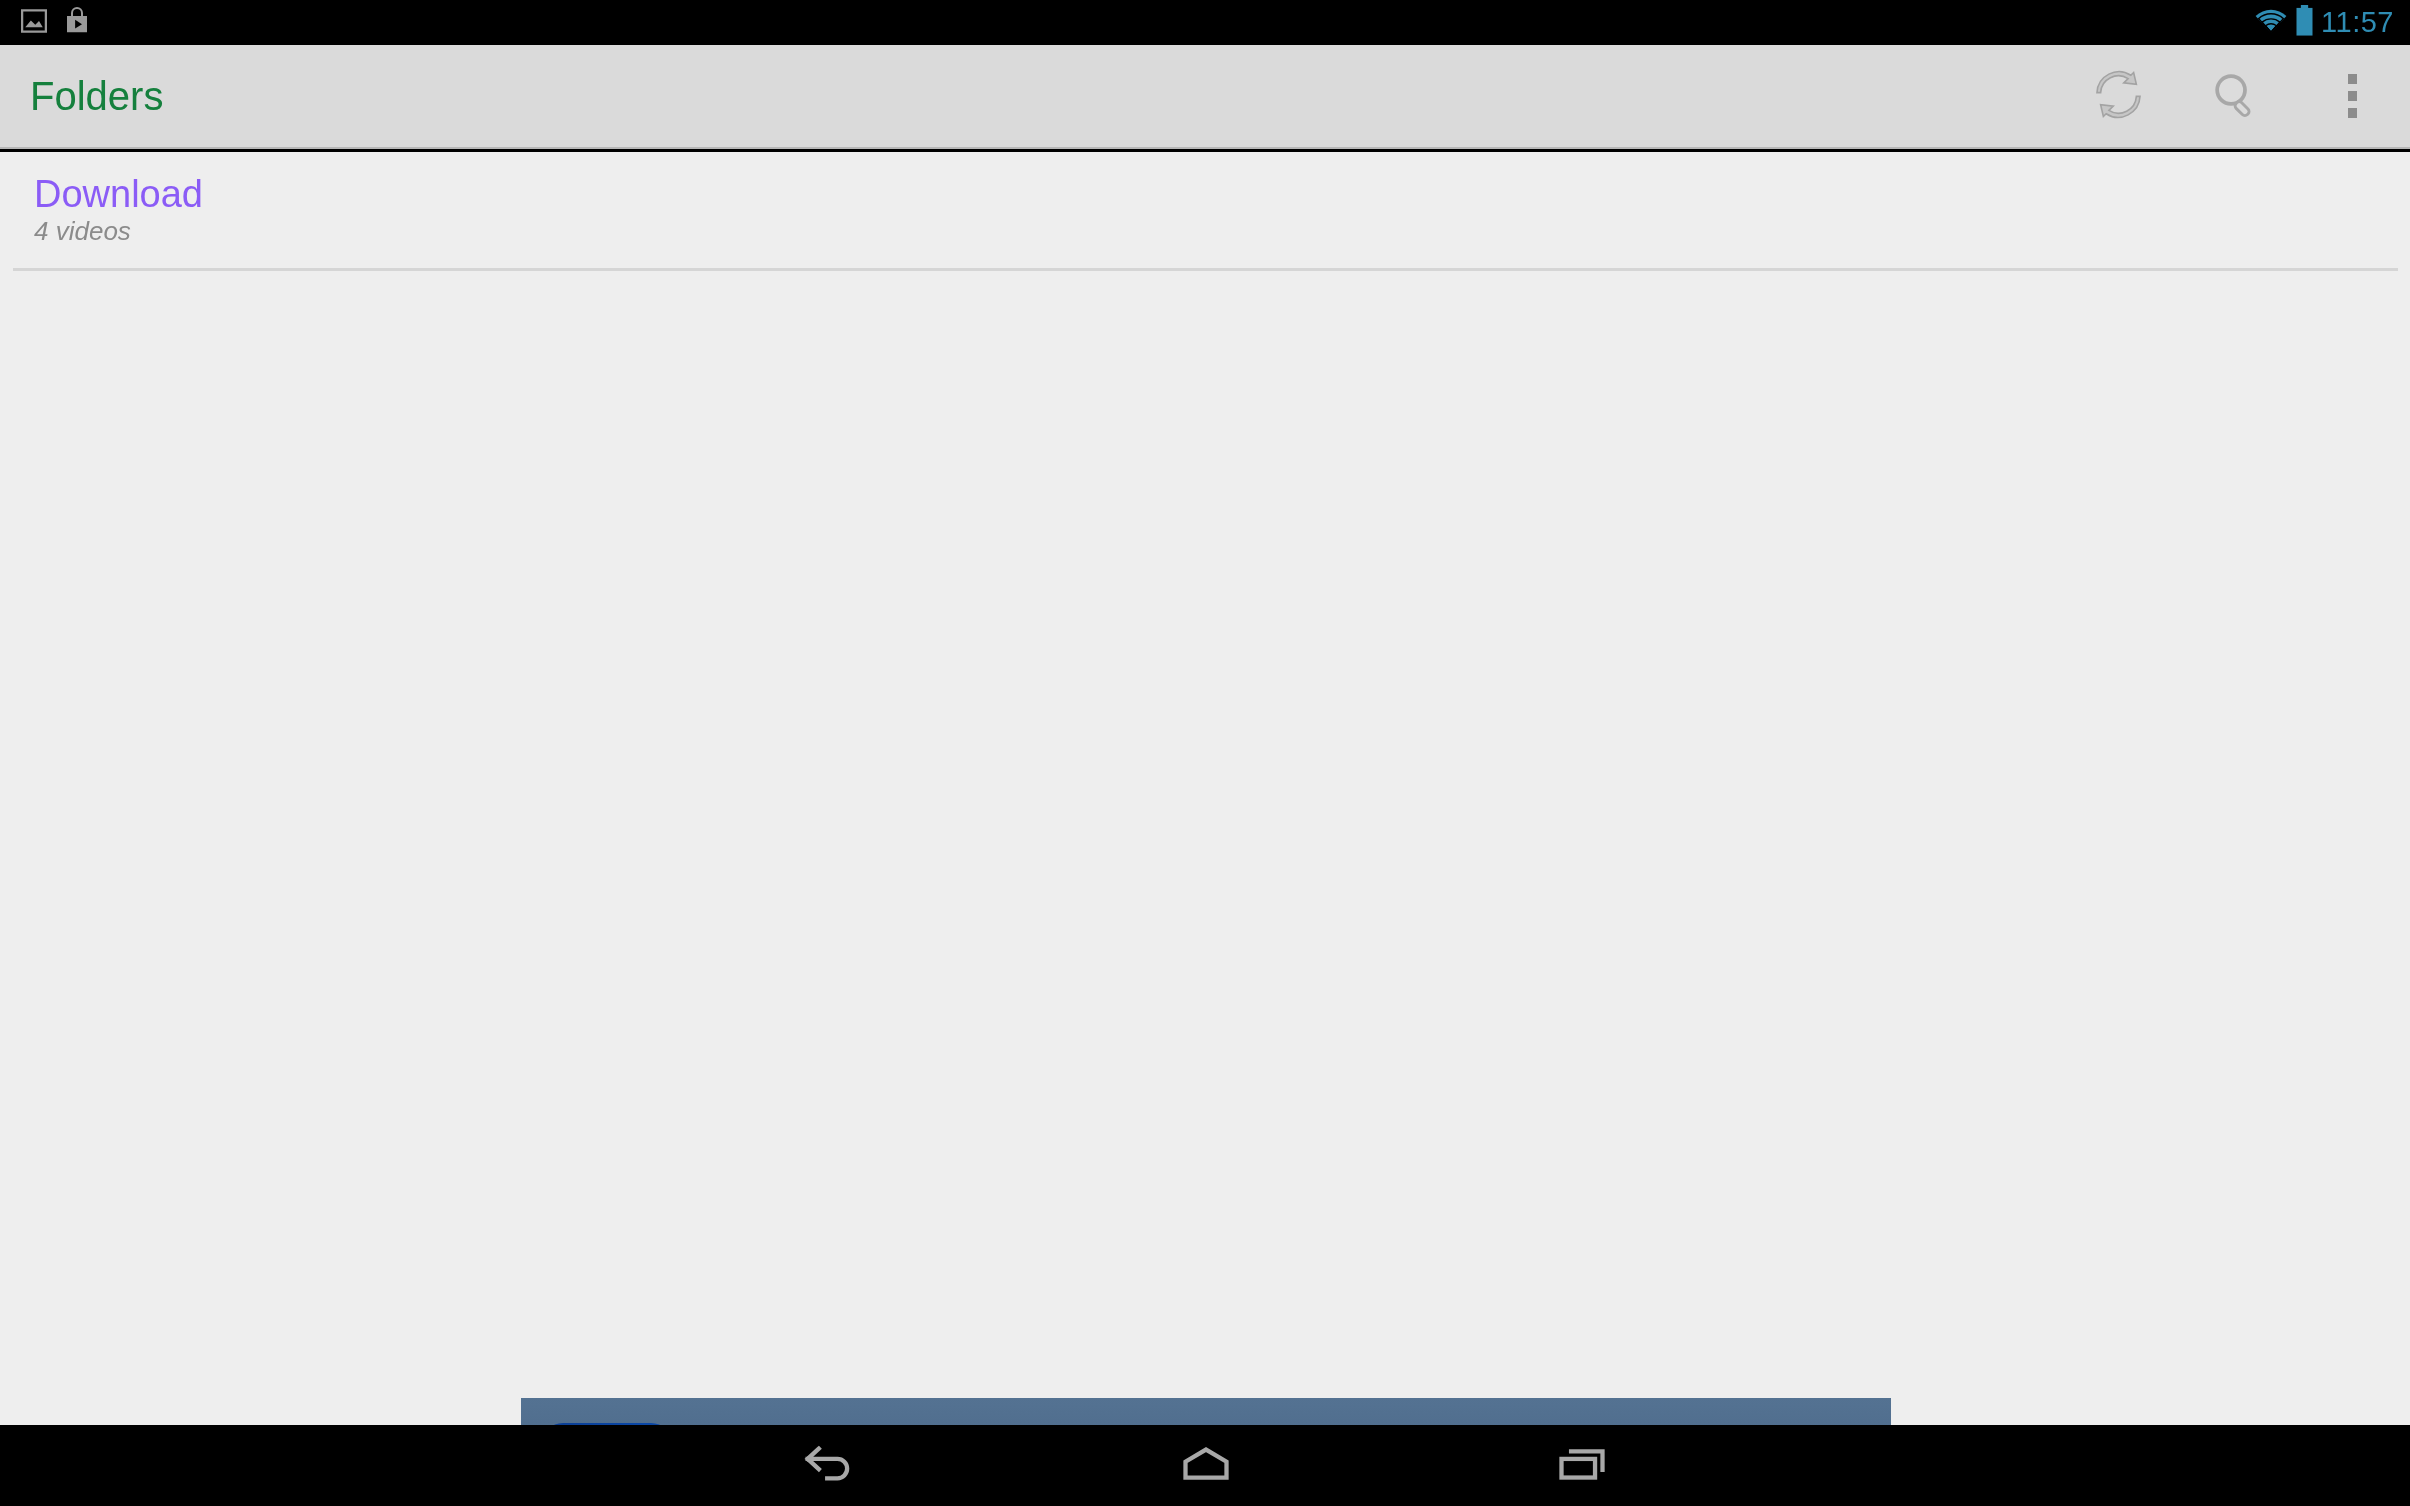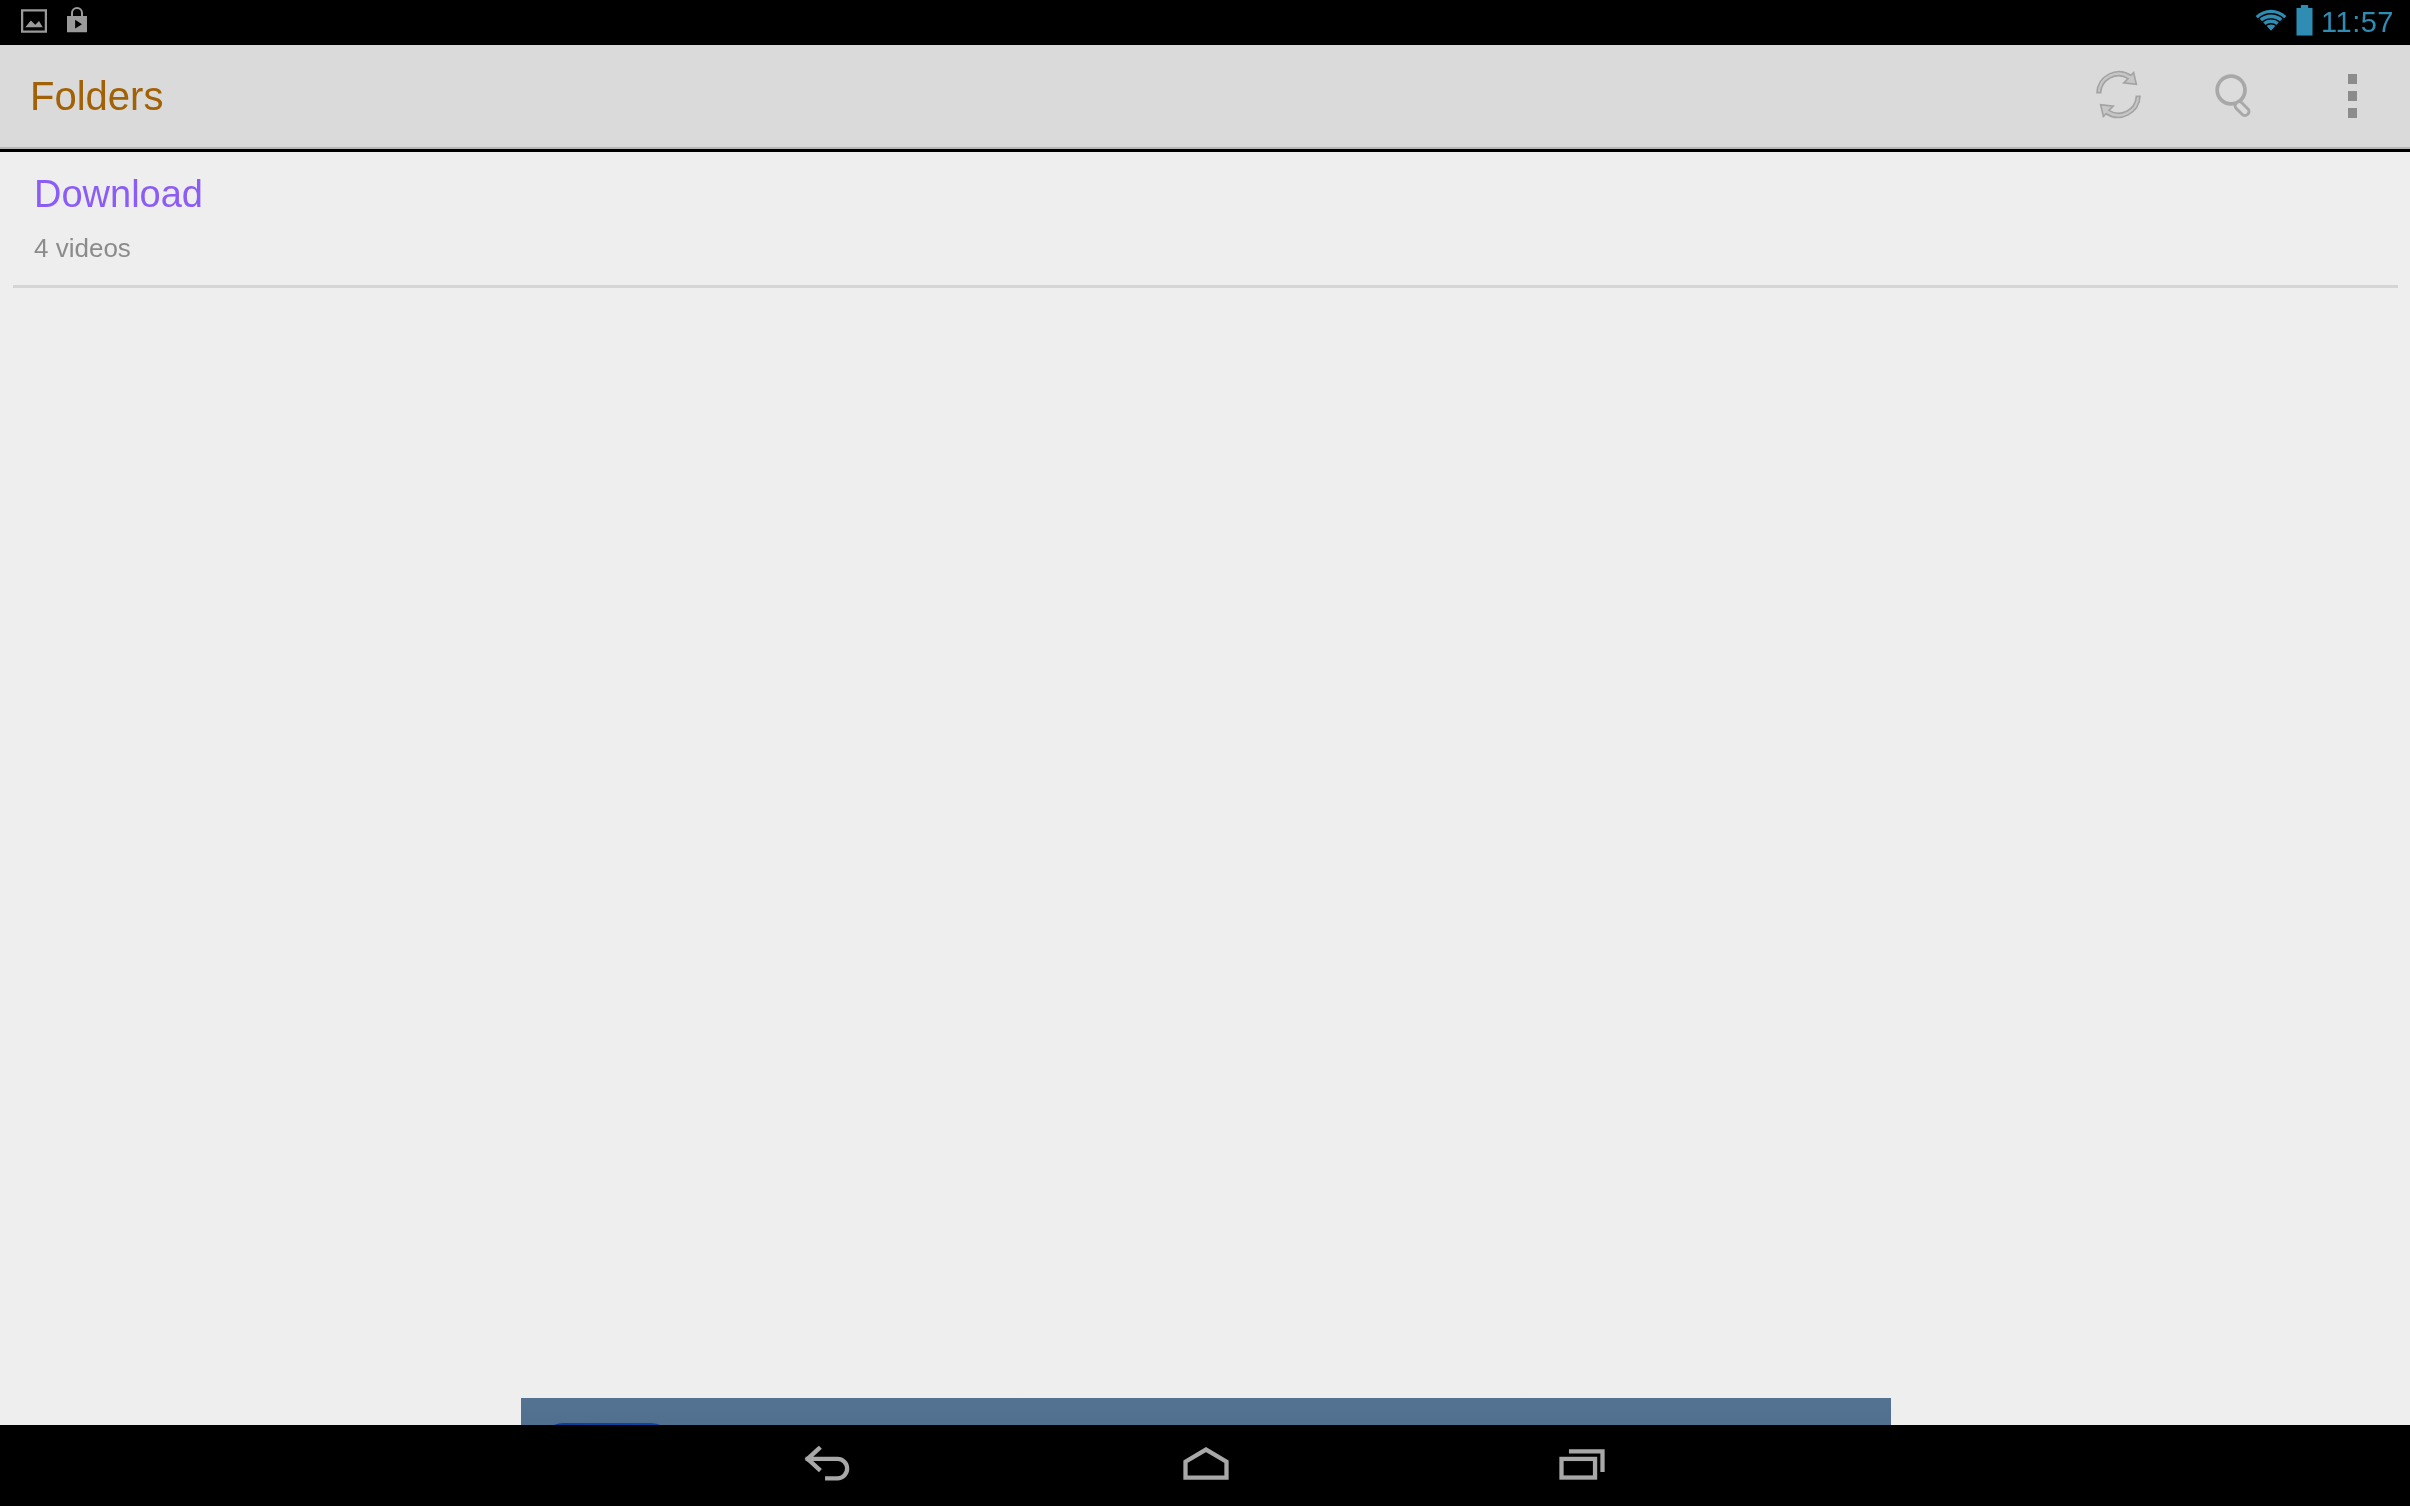--- a/index.html
+++ b/index.html
@@ -30,21 +30,21 @@
 
   
   #action-bar {
     position: absolute; left: 0; top: 45px;
     width: 2411px; height: 104px;
     background: #dadada;
     border-bottom: 2.8px solid #b7b7b7;
     display: flex; align-items: center;
   }
   #app-title {
-    font-size: 40px; color: #a16207; padding-left: 30px;
+    font-size: 40px; color: #15803d; padding-left: 30px;
     font-weight: 400;
   }
   #action-icons {
     margin-left: auto; display: flex; align-items: center;
     height: 100%;
   }
   .action-btn {
     width: 117px; height: 104px;
     display: flex; align-items: center; justify-content: center;
   }
@@ -63,22 +63,23 @@
   .folder-row {
     padding: 22.6px 0 21px 21px;
     border-bottom: 3.8px solid #d5d5d5;
     margin: 0 13px 0 13px;
   }
   .folder-name {
     font-size: 38px; color: #8b5cf6; line-height: 1.05;
     font-weight: 400;
   }
   .folder-sub {
-    font-size: 26px; color: #8b8b8b; margin-top: 19px;
+    font-size: 26px; color: #8b8b8b; margin-top: 2px;
     font-weight: 400;
+    font-style: italic;
   }
 
   
   #ad-banner {
     position: absolute; left: 521px; top: 1246px;
     width: 1370px; height: 179px;
     background: linear-gradient(to bottom, #547292 0%, #4c6a8a 35%, #3a5f84 70%, #2e5780 100%);
     display: flex; align-items: center;
     overflow: hidden;
   }

